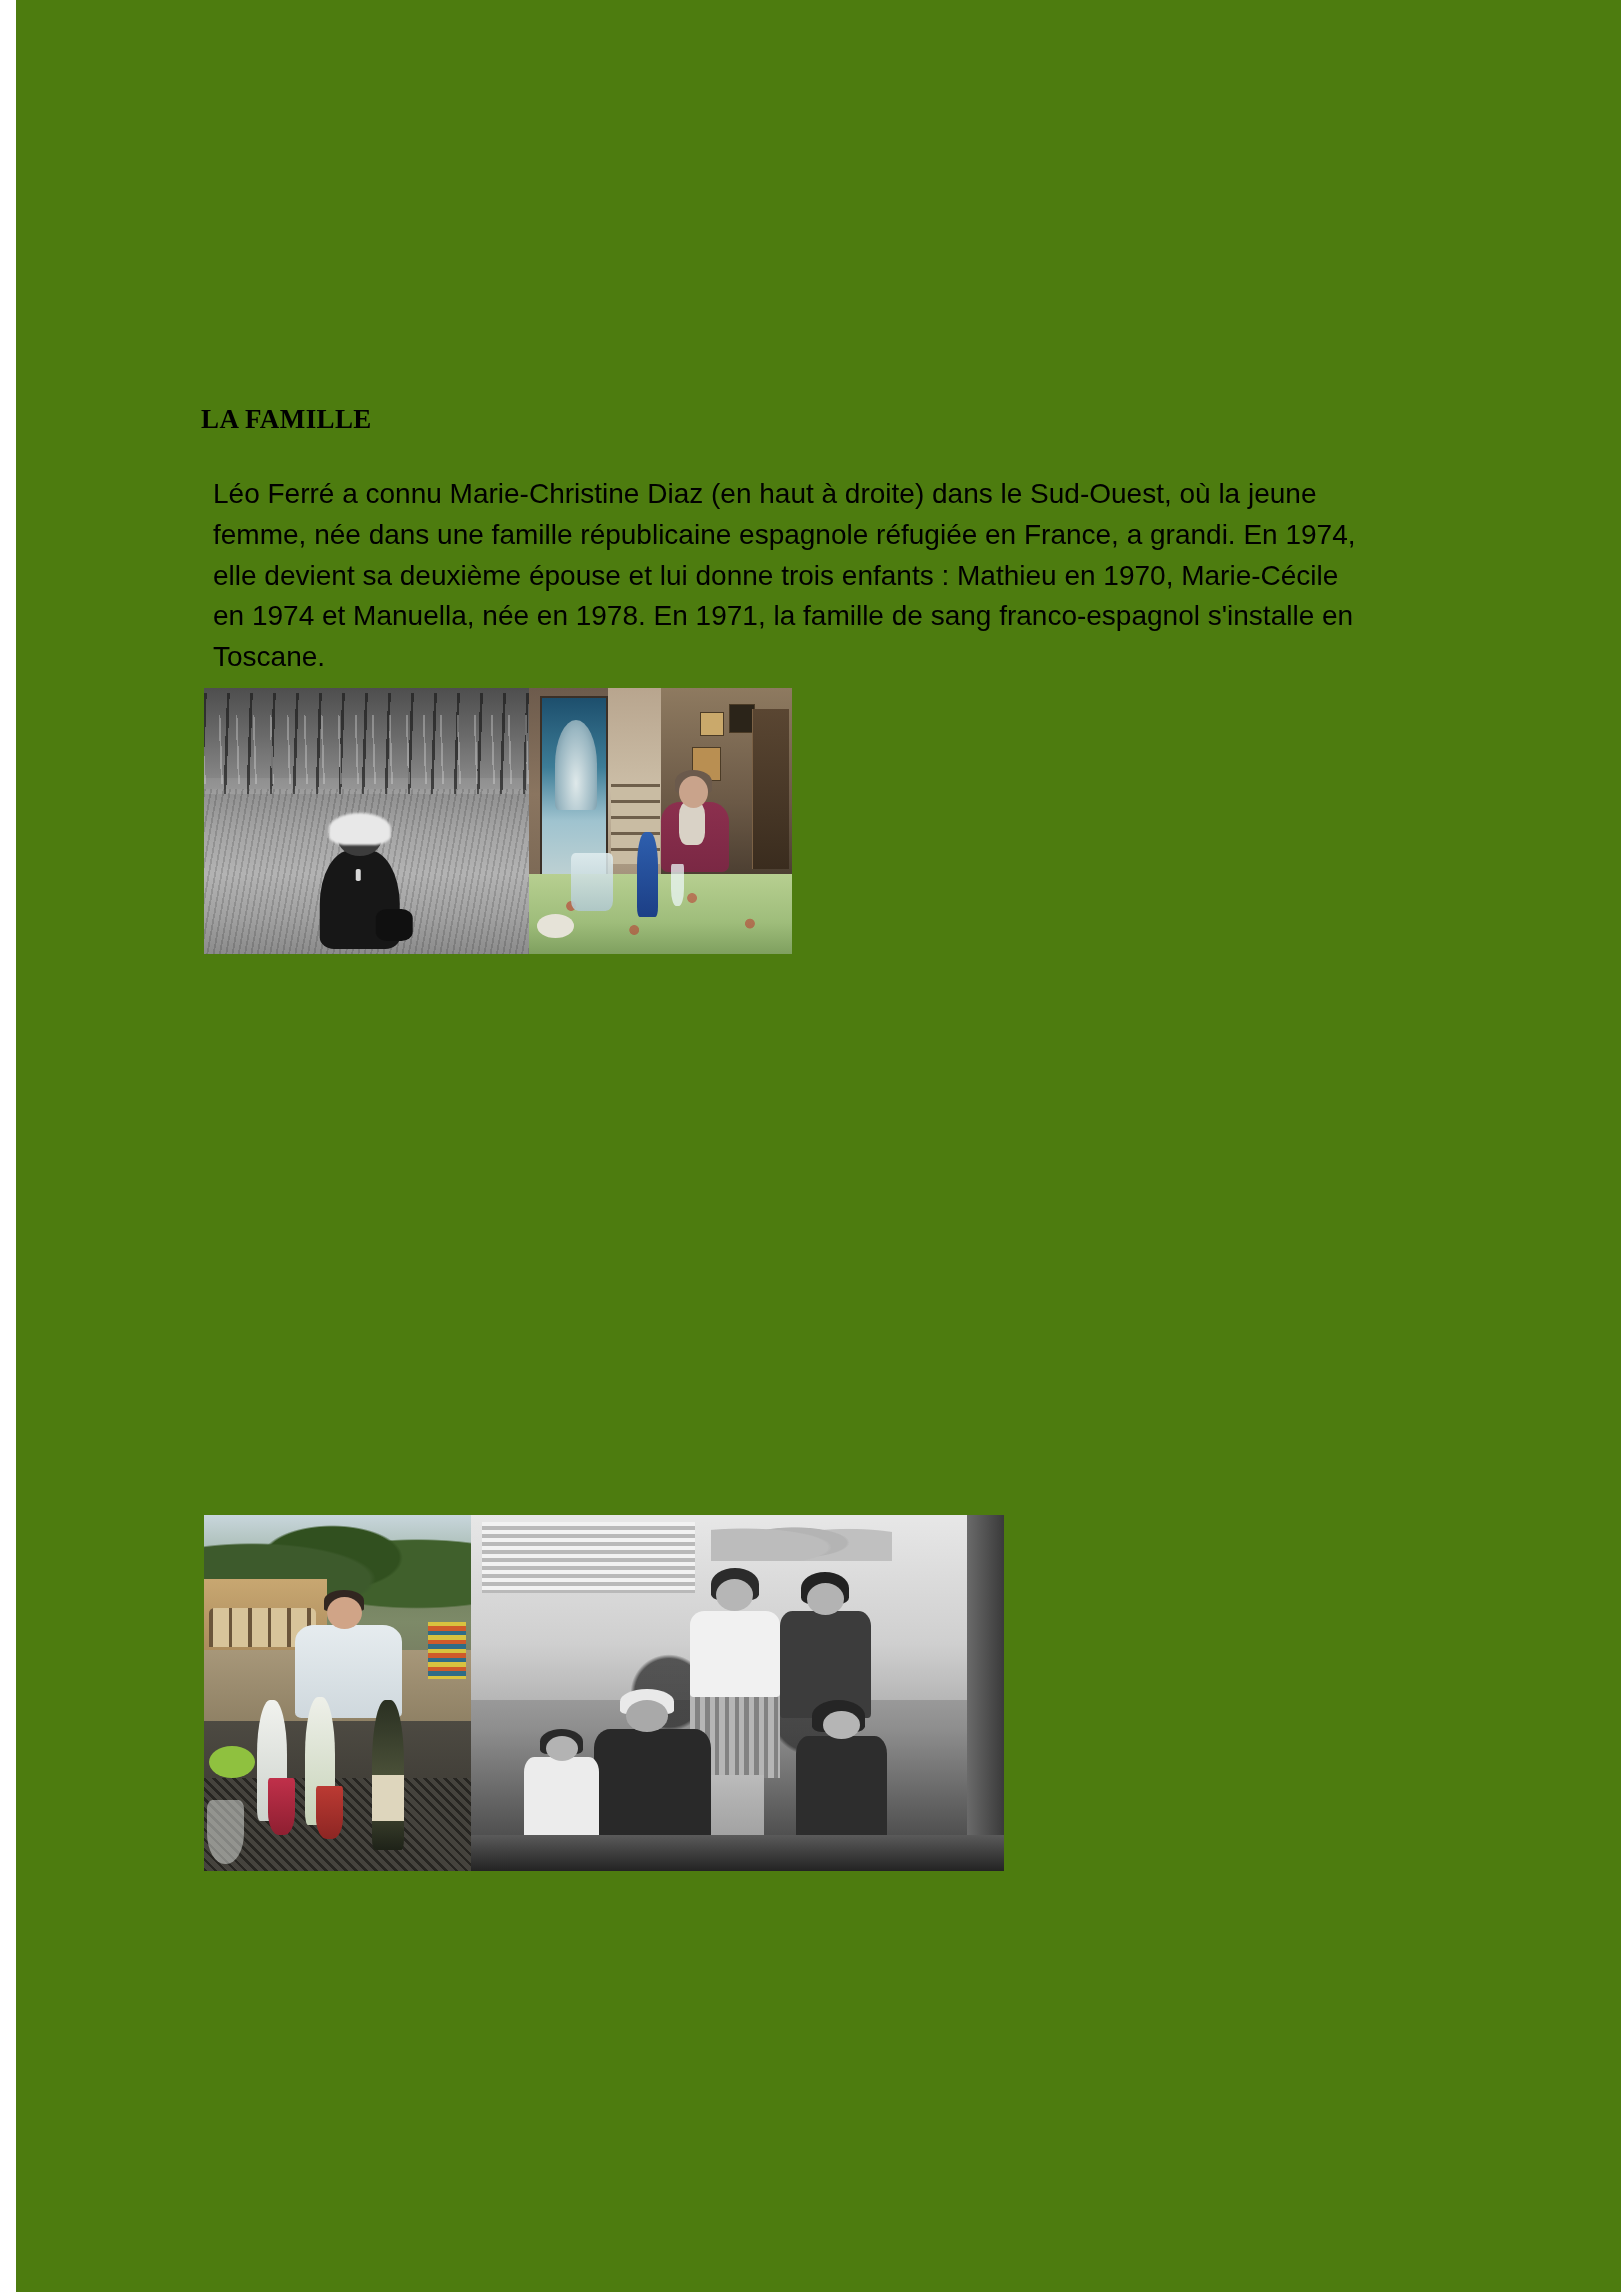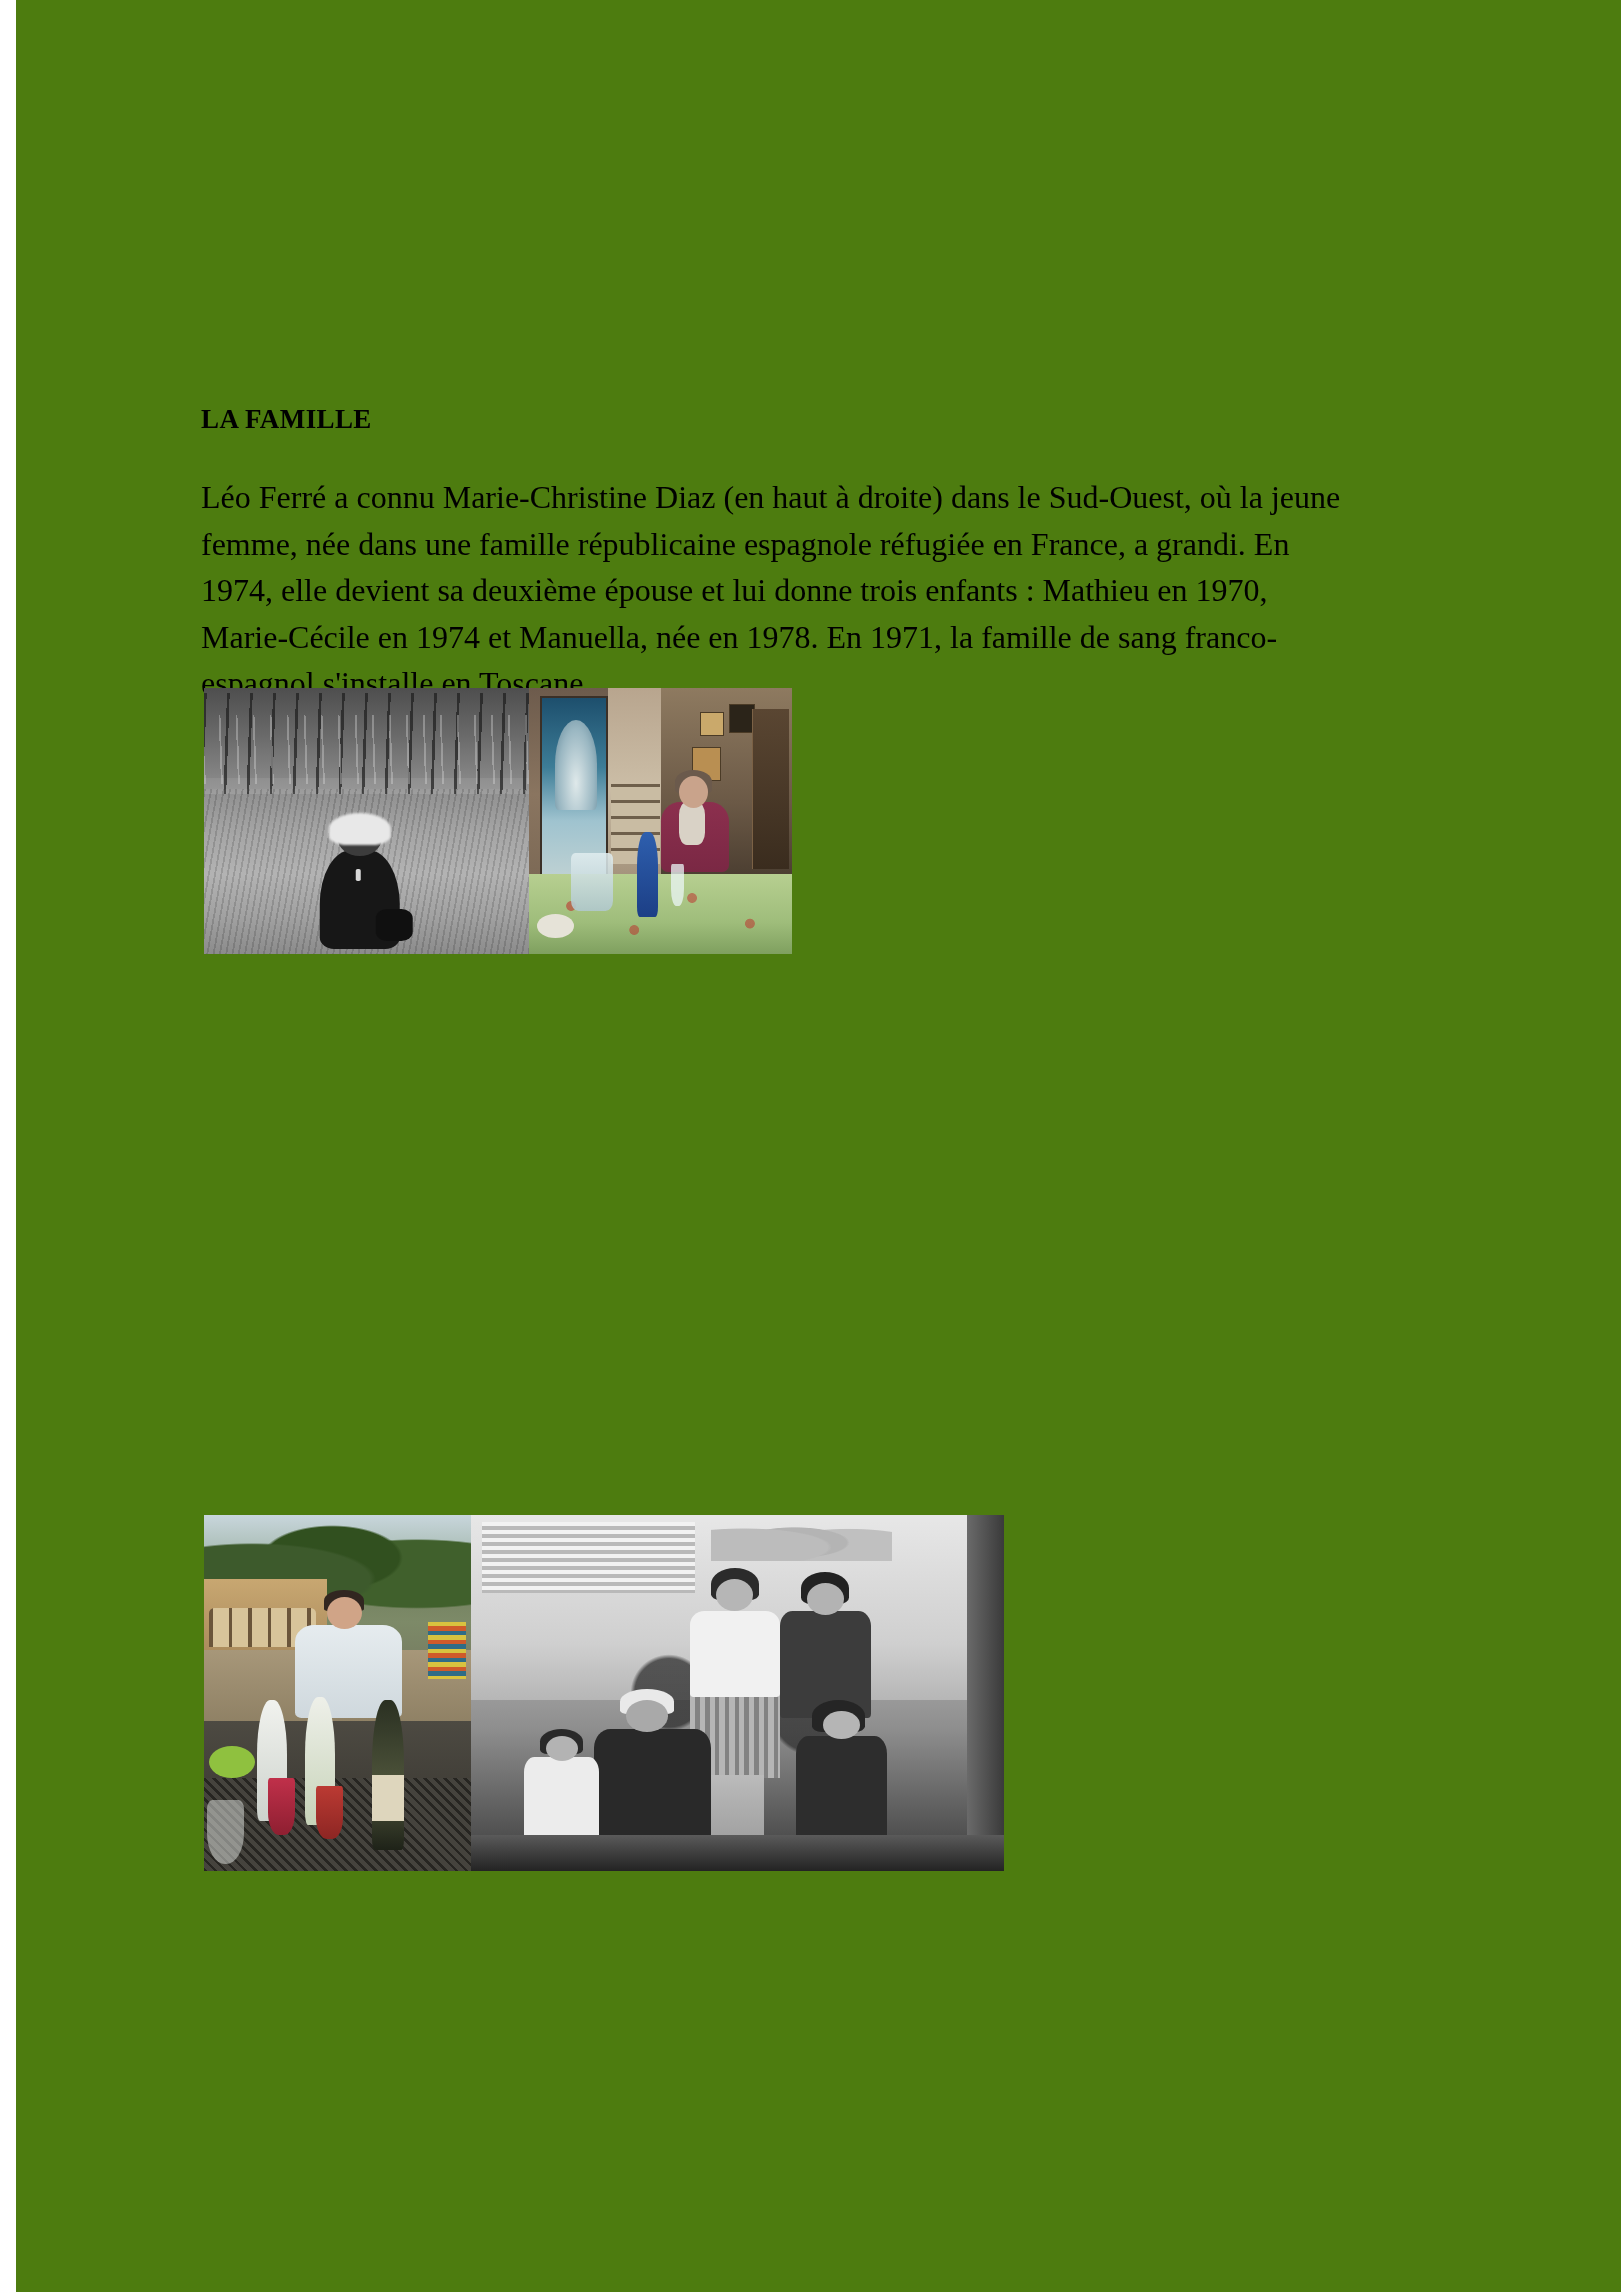--- a/index.html
+++ b/index.html
@@ -30,24 +30,24 @@
   }
   .doc-title {
     font-family: "Liberation Serif", serif;
     font-weight: bold;
     font-size: 27px;
     letter-spacing: 0.4px;
     margin: 0 0 39px 0;
     line-height: 1.2;
   }
   .doc-paragraph {
-    font-family: Liberation Serif, serif;
-    font-size: 32px;
+    font-family: Liberation Sans, sans-serif;
+    font-size: 28px;
     line-height: 1.45;
-    margin: 0;
+    margin: 12px;
     width: 1150px;
     text-align: left;
   }
 
   
   .figure-row {
     position: absolute;
     display: flex;
     align-items: flex-start;
   }

